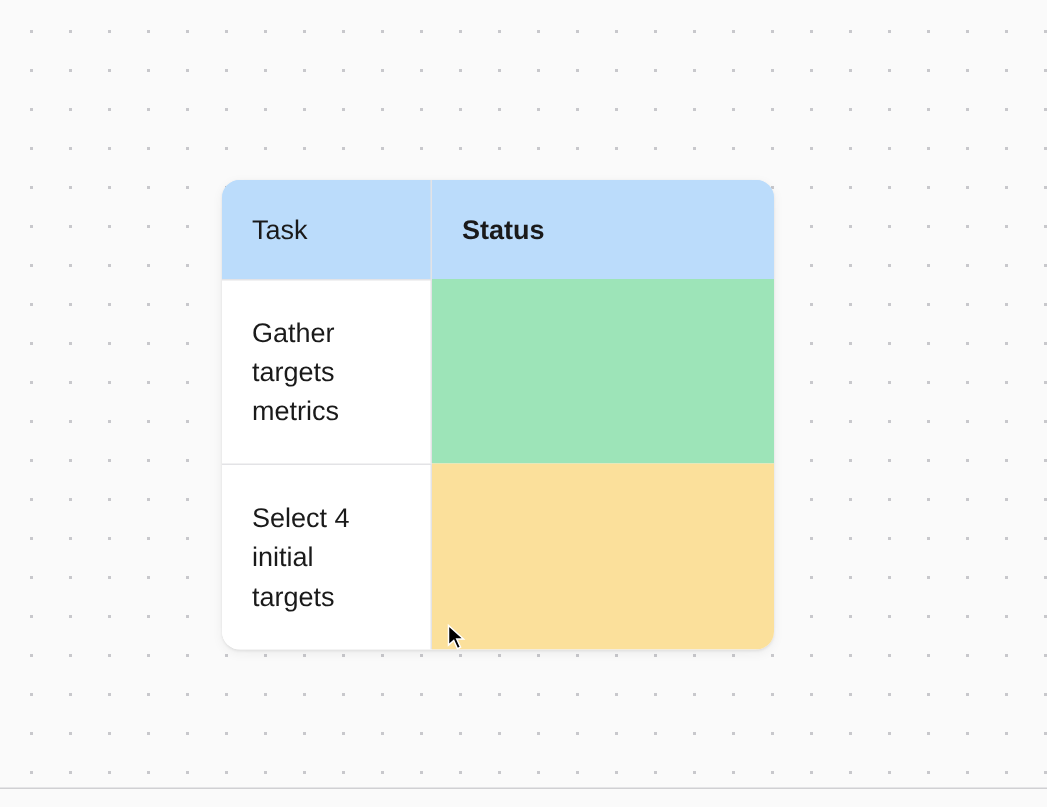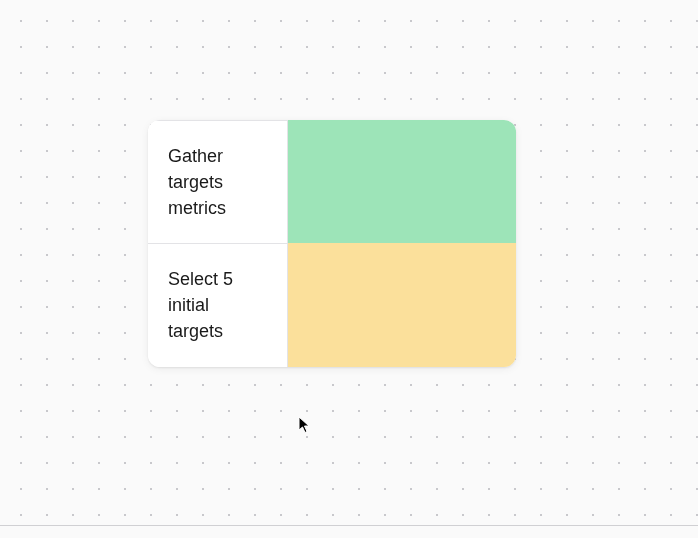--- a/index.html
+++ b/index.html
@@ -93,26 +93,30 @@
       height: 18px;
       pointer-events: none;
     }
   </style>
 </head>
 <body>
 
 <div class="dot-grid"></div>
 
 <div class="table-card">
+  <div class="row header">
+    <div class="cell col-task">Task</div>
+    <div class="cell col-status">Status</div>
+  </div>
   <div class="row body-row">
     <div class="cell col-task">Gather targets metrics</div>
     <div class="cell col-status status-green"></div>
   </div>
   <div class="row body-row">
-    <div class="cell col-task">Select 5 initial targets</div>
+    <div class="cell col-task">Select 4 initial targets</div>
     <div class="cell col-status status-yellow"></div>
   </div>
 </div>
 
 <svg class="cursor" viewBox="0 0 14 18">
   <path d="M1 1 L1 14 L4.5 11 L7 16.5 L9 15.5 L6.5 10 L11 10 Z" fill="#000" stroke="#fff" stroke-width="1"></path>
 </svg>
 
 <div class="bottom-line"></div>
 

